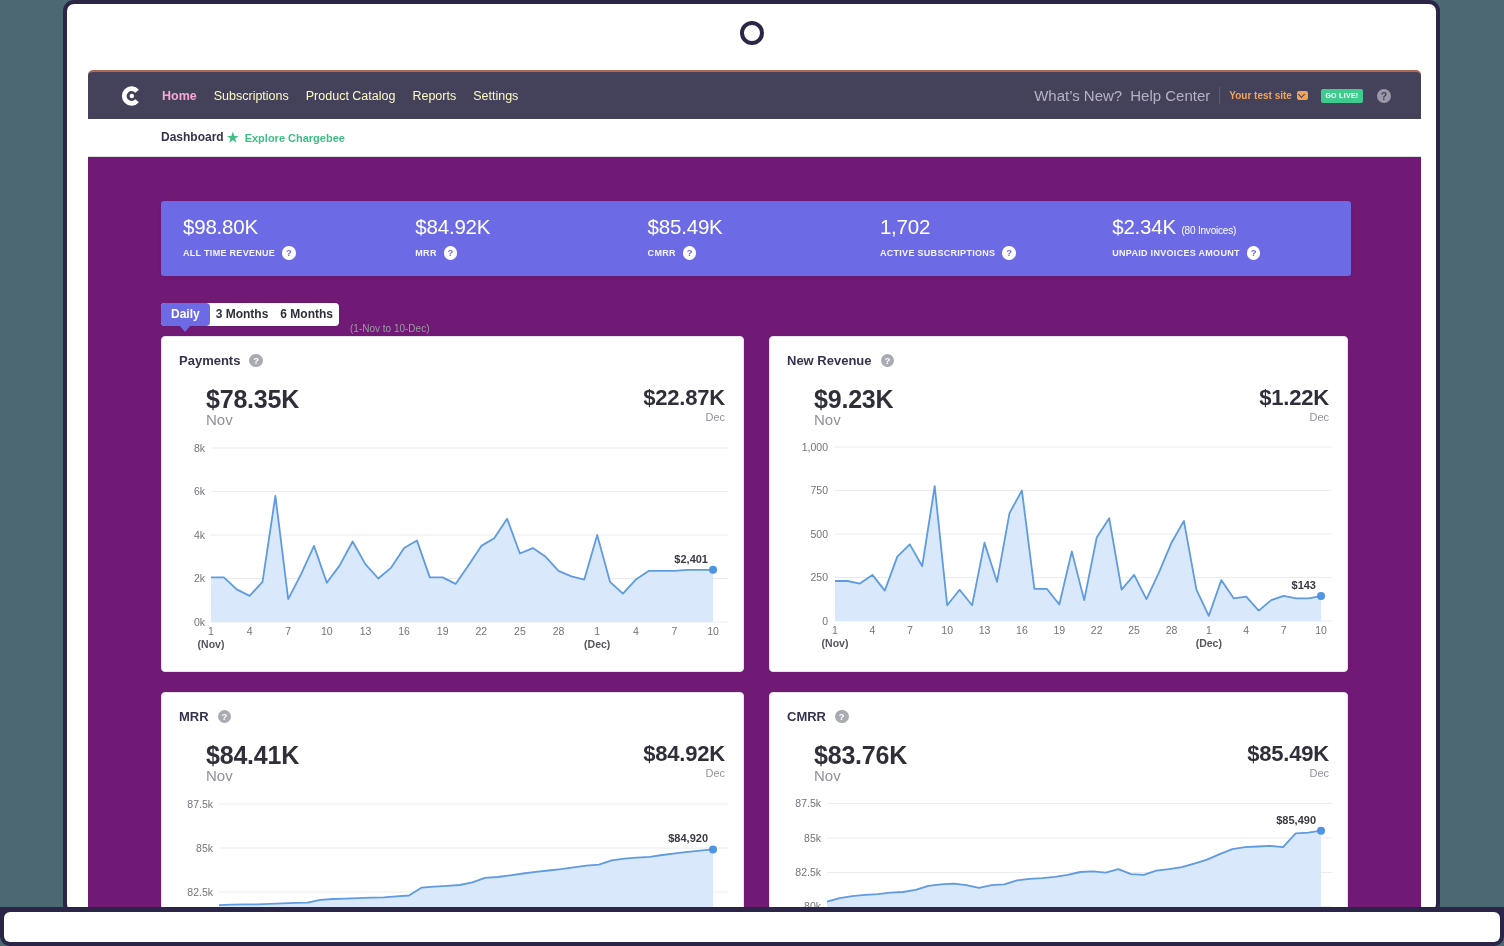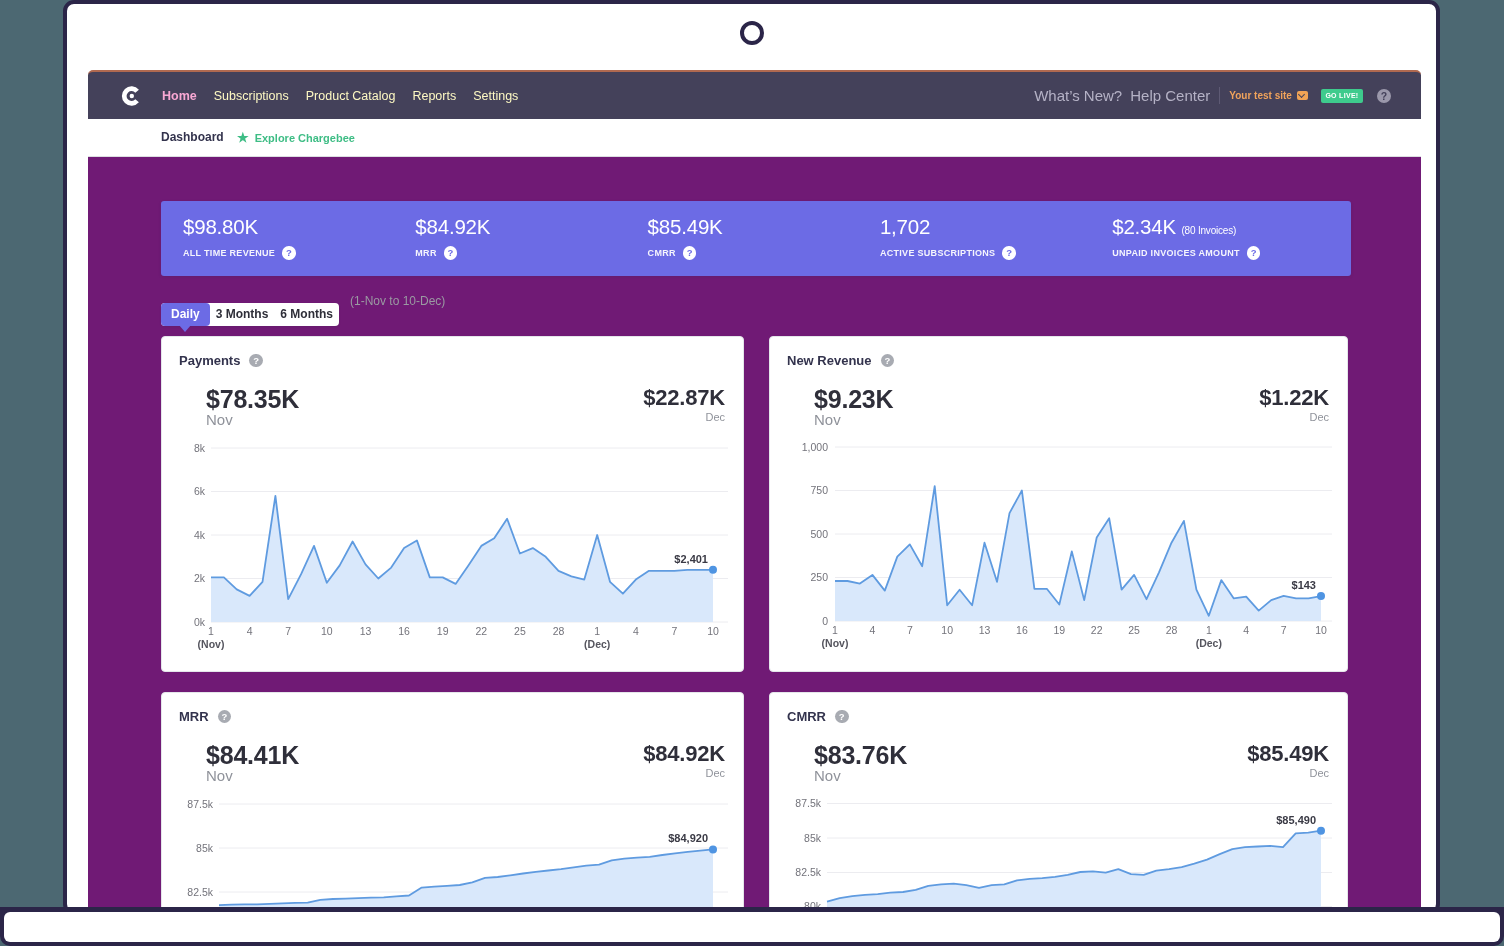--- a/index.html
+++ b/index.html
@@ -21,21 +21,21 @@
 .tico { width:11px; height:9px; background:#f0a355; border-radius:2px; display:inline-block; position:relative; }
 .tico:after { content:""; position:absolute; left:2.5px; top:2px; width:4px; height:4px;
   border-right:1.6px solid #44415a; border-bottom:1.6px solid #44415a; transform:rotate(45deg); margin-top:-1px; }
 .golive { background:#3ecb8d; color:#fff; font-size:7px; font-weight:bold; letter-spacing:.3px;
   border-radius:2px; padding:3.5px 4.5px; margin-left:5px; }
 .navq { width:14px; height:14px; border-radius:50%; background:#9b98ab; color:#44415a;
   font-size:10.5px; font-weight:bold; text-align:center; line-height:14px; margin-left:6px; }
 .tabs { height:38px; background:#fff; position:relative; border-bottom:1px solid #dcdee1; }
 .dtab { position:absolute; left:73px; top:0; height:53px; line-height:37px; font-size:12px;
   font-weight:bold; color:#33334d; border-bottom:3px solid #e8734d; }
-.etab { position:absolute; left:149px; top:0; height:38px; line-height:38px; font-size:11px;
+.etab { position:absolute; left:139px; top:0; height:38px; line-height:38px; font-size:11px;
   font-weight:bold; color:#3ebd85; }
 .etab .star { font-size:13px; margin-right:6px; }
 .content { height:937px; background:#701a75; position:relative; }
 .banner { position:absolute; left:73px; top:44px; width:1190px; height:75px; background:#6c6be5;
   border-radius:3px; display:flex; box-shadow:0 1px 3px rgba(40,40,70,.18); }
 .bcol { width:232.3px; padding:14px 0 0 22px; color:#fff; }
 .bcol:last-child { width:260px; }
 .bval { font-size:20.5px; letter-spacing:-.2px; }
 .bval small { font-size:10px; }
 .blab { margin-top:7px; color:rgba(255,255,255,.93); font-size:9px; font-weight:bold; letter-spacing:.3px;
@@ -43,22 +43,22 @@
 .qi { display:inline-block; width:13.5px; height:13.5px; border-radius:50%; background:#fff;
   color:#6c6be5; font-size:9.5px; font-weight:bold; text-align:center; line-height:13.5px; letter-spacing:0; }
 .qi-gray { background:#a8abb2; color:#fff; }
 .toggle { position:absolute; left:73px; top:146px; height:23px; display:flex;
   background:#fff; border-radius:4px; box-shadow:0 1px 2px rgba(40,40,70,.14); }
 .tg { font-size:12px; color:#2e2e38; line-height:23px; padding:0 6px;font-weight:bold; }
 .tg.sel { padding:0 10px; }
 .tg.sel { background:#6c6be5; color:#fff; border-radius:4px; position:relative; }
 .tg.sel:after { content:""; position:absolute; left:50%; bottom:-6px; margin-left:-6px;
   border-left:6px solid transparent; border-right:6px solid transparent; border-top:7px solid #6c6be5; }
-.range { position:absolute; left:262px; top:132px; height:23px; line-height:24px;
-  font-size:12px; color:#9a9aa2; }
+.range { position:absolute; left:262px; top:160px; height:23px; line-height:24px;
+  font-size:10px; color:#9a9aa2; }
 .card { position:absolute; background:#fff; border:1px solid #e4e6ea; border-radius:4px; overflow:hidden; }
 .ctitle { position:absolute; left:17px; top:16px; font-size:13px; font-weight:bold; color:#33334d;
   display:flex; align-items:center; gap:9px; }
 .bigL { position:absolute; left:44px; top:48px; font-size:25px; font-weight:bold; color:#2f2f3a; letter-spacing:-.2px; }
 .bigR { position:absolute; right:18px; top:48px; font-size:22px; font-weight:bold; color:#2f2f3a; letter-spacing:-.2px; }
 .subL { position:absolute; left:44px; top:74px; font-size:15px; color:#8f929a; }
 .subR { position:absolute; right:18px; top:74px; font-size:11px; color:#8f929a; }
 .csvg { position:absolute; left:0; top:0; }
 .base { position:absolute; left:0; top:907px; width:1504px; height:39px; background:#2b2548;
   border-radius:0 0 10px 10px; }

